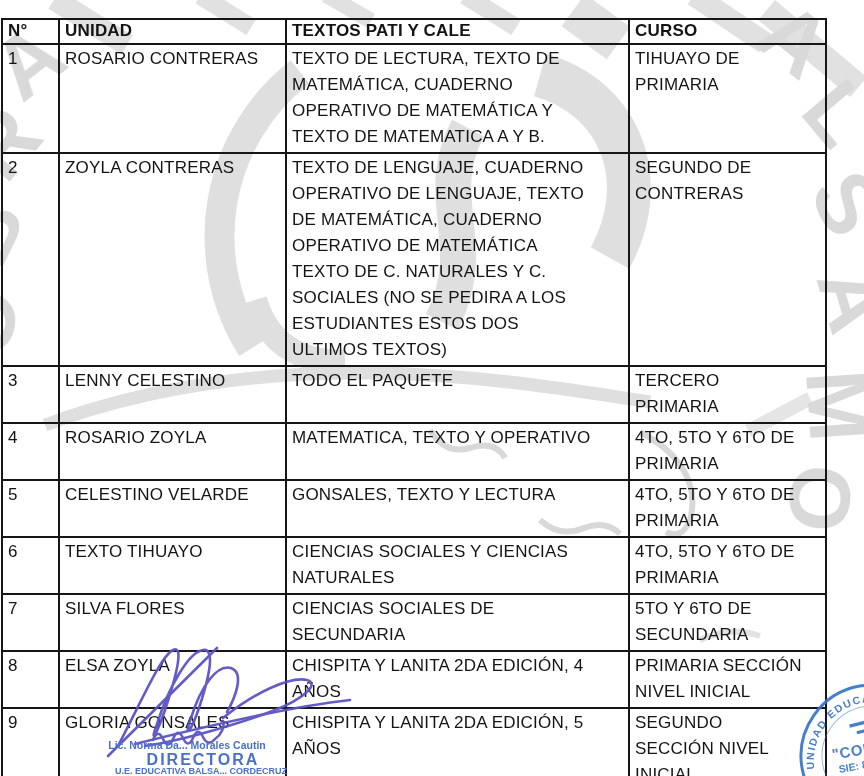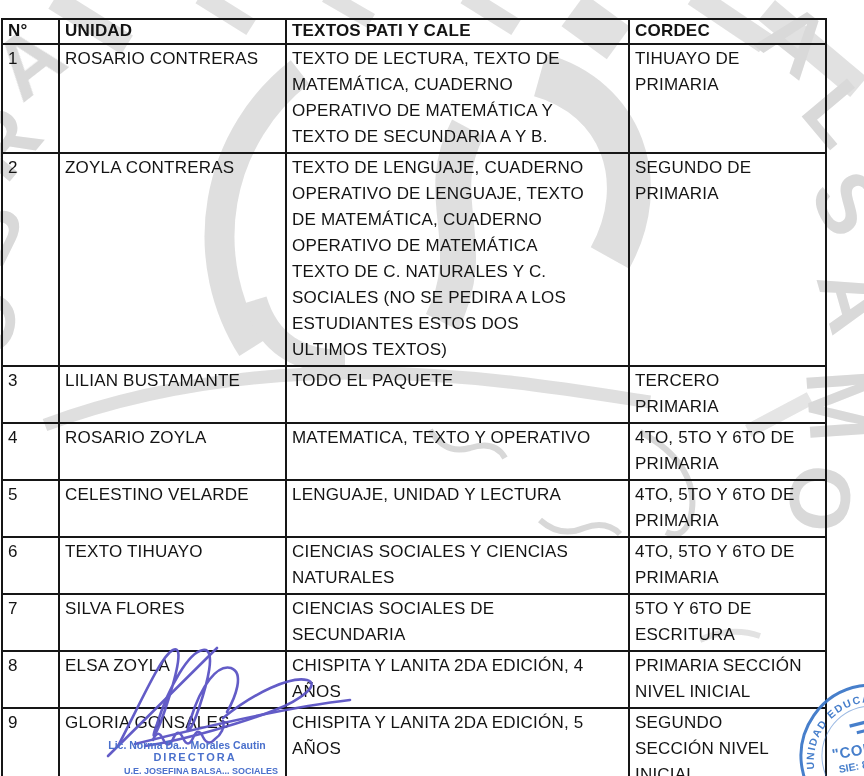--- a/index.html
+++ b/index.html
@@ -16,21 +16,21 @@
     padding:1px 5px 2px 5px;font-size:17px;line-height:26px;color:#141414;
     letter-spacing:.2px;white-space:pre-line;overflow:hidden;background:transparent;}
   table.doc th{font-weight:bold;text-align:left;height:20px;line-height:20px;padding-top:1px;}
   td.c-num{padding-left:4px;}
 
   
   .sig{position:absolute;left:95px;top:628px;width:290px;height:148px;z-index:2;pointer-events:none;}
   .sig-text{position:absolute;z-index:2;color:#4a70cc;font-weight:bold;text-align:center;
     filter:blur(.4px);white-space:nowrap;}
   .sig-line1{left:92px;top:739px;width:190px;font-size:10.5px;}
-  .sig-line2{left:120px;top:751px;width:150px;font-size:11px;letter-spacing:2px;}
+  .sig-line2{left:128px;top:751px;width:150px;font-size:16px;letter-spacing:2px;}
   .sig-line3{left:96px;top:766px;width:210px;font-size:9px;}
 
   
   .stamp{position:absolute;left:797px;top:681px;width:150px;height:150px;z-index:2;
     transform:rotate(-10deg);opacity:.93;}
 </style>
 </head>
 <body>
 
 <div class="page">
@@ -78,84 +78,84 @@
       <col style="width:57px">
         <col style="width:227px">
         <col style="width:343px">
         <col style="width:197px">
     </colgroup>
     <thead>
       <tr>
         <th>N°</th>
         <th>UNIDAD</th>
         <th>TEXTOS PATI Y CALE</th>
-        <th>CORDEC</th>
+        <th>CURSO</th>
       </tr>
     </thead>
     <tbody id="table-body">
         <tr style="height: 106px;">
           <td class="c-num">1</td>
           <td class="c-docente">ROSARIO CONTRERAS</td>
           <td class="c-textos">TEXTO DE LECTURA, TEXTO DE
 MATEMÁTICA, CUADERNO
 OPERATIVO DE MATEMÁTICA Y
-TEXTO DE SECUNDARIA A Y B.</td>
+TEXTO DE MATEMATICA A Y B.</td>
           <td class="c-curso">TIHUAYO DE
 PRIMARIA</td>
         </tr>
         <tr style="height: 208px;">
           <td class="c-num">2</td>
           <td class="c-docente">ZOYLA CONTRERAS</td>
           <td class="c-textos">TEXTO DE LENGUAJE, CUADERNO
 OPERATIVO DE LENGUAJE, TEXTO
 DE MATEMÁTICA, CUADERNO
 OPERATIVO DE MATEMÁTICA
 TEXTO DE C. NATURALES Y C.
 SOCIALES (NO SE PEDIRA A LOS
 ESTUDIANTES ESTOS DOS
 ULTIMOS TEXTOS)</td>
           <td class="c-curso">SEGUNDO DE
-PRIMARIA</td>
+CONTRERAS</td>
         </tr>
         <tr style="height: 49px;">
           <td class="c-num">3</td>
-          <td class="c-docente">LILIAN BUSTAMANTE</td>
+          <td class="c-docente">LENNY CELESTINO</td>
           <td class="c-textos">TODO EL PAQUETE</td>
           <td class="c-curso">TERCERO
 PRIMARIA</td>
         </tr>
         <tr style="height: 52px;">
           <td class="c-num">4</td>
           <td class="c-docente">ROSARIO ZOYLA</td>
           <td class="c-textos">MATEMATICA, TEXTO Y OPERATIVO</td>
           <td class="c-curso">4TO, 5TO Y 6TO DE
 PRIMARIA</td>
         </tr>
         <tr style="height: 52px;">
           <td class="c-num">5</td>
           <td class="c-docente">CELESTINO VELARDE</td>
-          <td class="c-textos">LENGUAJE, UNIDAD Y LECTURA</td>
+          <td class="c-textos">GONSALES, TEXTO Y LECTURA</td>
           <td class="c-curso">4TO, 5TO Y 6TO DE
 PRIMARIA</td>
         </tr>
         <tr style="height: 54px;">
           <td class="c-num">6</td>
           <td class="c-docente">TEXTO TIHUAYO</td>
           <td class="c-textos">CIENCIAS SOCIALES Y CIENCIAS
 NATURALES</td>
           <td class="c-curso">4TO, 5TO Y 6TO DE
 PRIMARIA</td>
         </tr>
         <tr style="height: 50px;">
           <td class="c-num">7</td>
           <td class="c-docente">SILVA FLORES</td>
           <td class="c-textos">CIENCIAS SOCIALES DE
 SECUNDARIA</td>
           <td class="c-curso">5TO Y 6TO DE
-ESCRITURA</td>
+SECUNDARIA</td>
         </tr>
         <tr style="height: 53px;">
           <td class="c-num">8</td>
           <td class="c-docente">ELSA ZOYLA</td>
           <td class="c-textos">CHISPITA Y LANITA 2DA EDICIÓN, 4
 AÑOS</td>
           <td class="c-curso">PRIMARIA SECCIÓN
 NIVEL INICIAL</td>
         </tr>
         <tr style="height: 80px;">
@@ -177,21 +177,21 @@
                C 74,58 94,24 108,22 C 122,20 112,56 104,80 C 96,104 88,112 96,90
                C 106,58 122,36 136,40 C 150,45 140,70 132,84"></path>
       <path d="M 128,90 C 160,64 196,48 212,52 C 226,56 206,72 180,82 C 150,94 90,112 50,118"></path>
       <path d="M 40,116 C 120,96 200,78 255,72"></path>
       <path d="M 58,112 q 5,-12 10,-1 q 5,11 10,0 q 5,-12 10,-1 q 5,11 10,0 q 5,-12 10,-1 q 5,10 12,2 c 6,-4 10,-12 8,-18"></path>
     </g>
   </svg>
 
   <div class="sig-text sig-line1">Lic. Norma Da... Morales Cautin</div>
   <div class="sig-text sig-line2">DIRECTORA</div>
-  <div class="sig-text sig-line3">U.E. JOSEFINA BALSA... SOCIALES</div>
+  <div class="sig-text sig-line3">U.E. EDUCATIVA BALSA... CORDECRUZ</div>
 
   <svg class="stamp" viewBox="0 0 150 150" xmlns="http://www.w3.org/2000/svg">
     <defs>
       <path id="arcPath" d="M 16,80 A 59,59 0 0 1 134,80"></path>
     </defs>
     <circle cx="75" cy="75" r="71" fill="none" stroke="#3a76c8" stroke-width="3"></circle>
     <circle cx="75" cy="75" r="50" fill="none" stroke="#3a76c8" stroke-width="1" opacity="0.55"></circle>
     <text font-family="Liberation Sans, sans-serif" font-size="10.5" font-weight="bold" fill="#3a76c8" letter-spacing="1.5">
       <textPath id="arcText" href="#arcPath" startOffset="2">UNIDAD EDUCATIVA JOS</textPath>
     </text>

